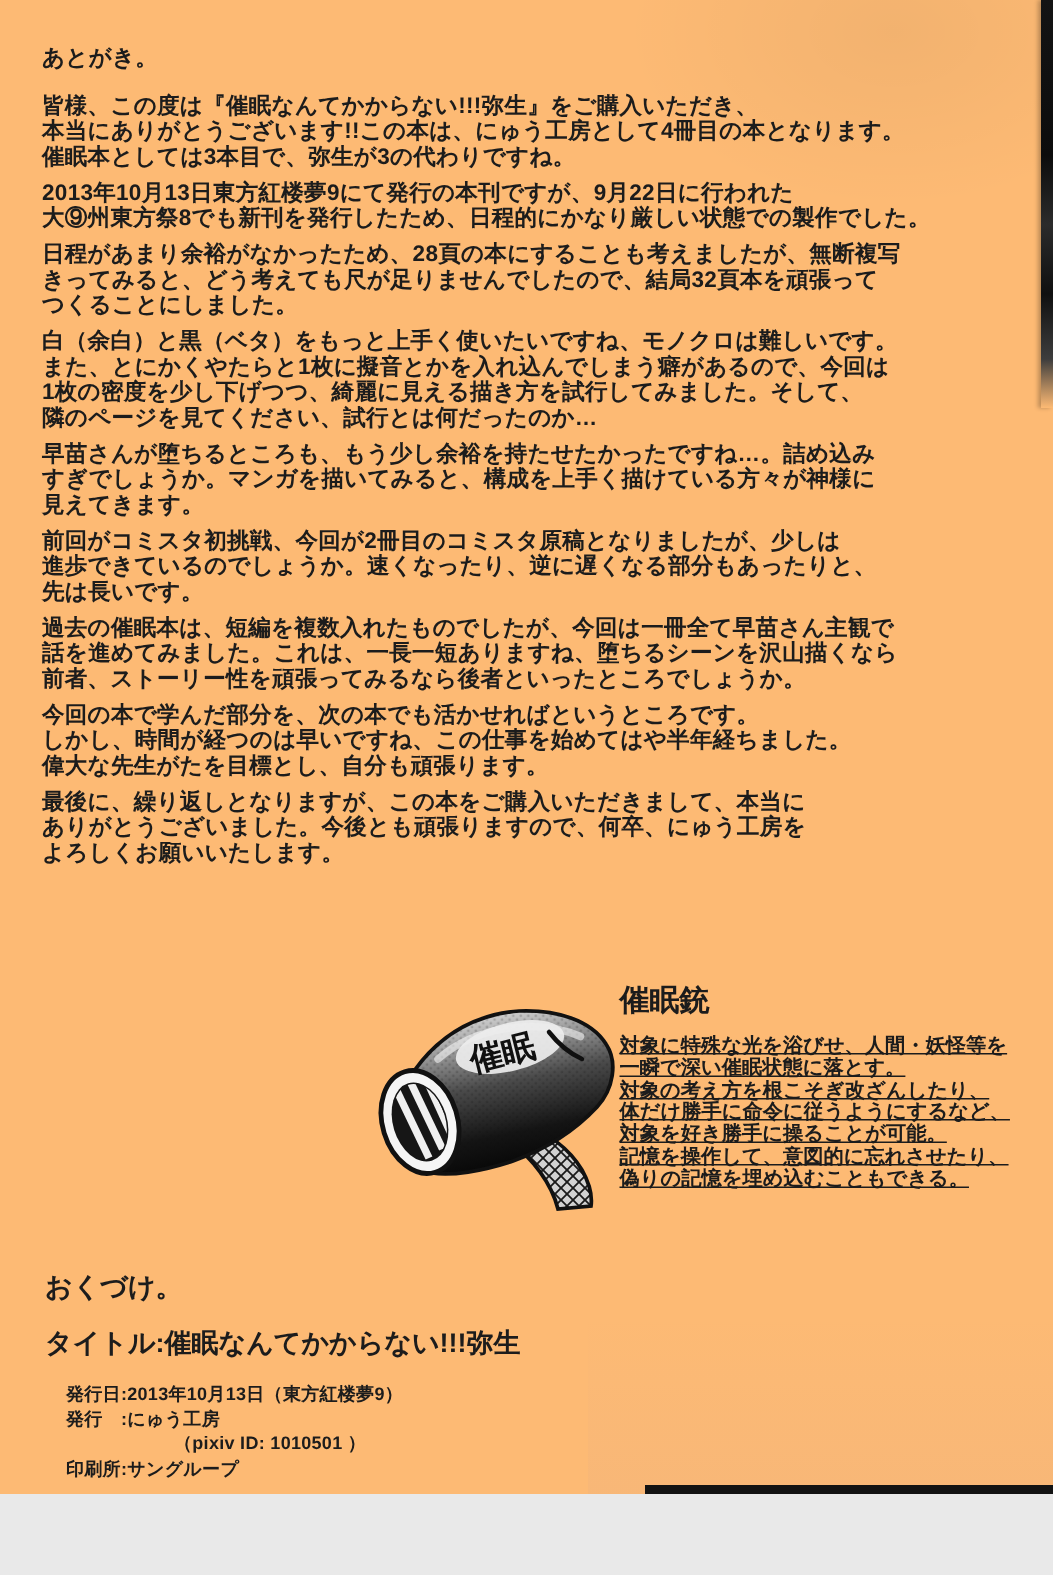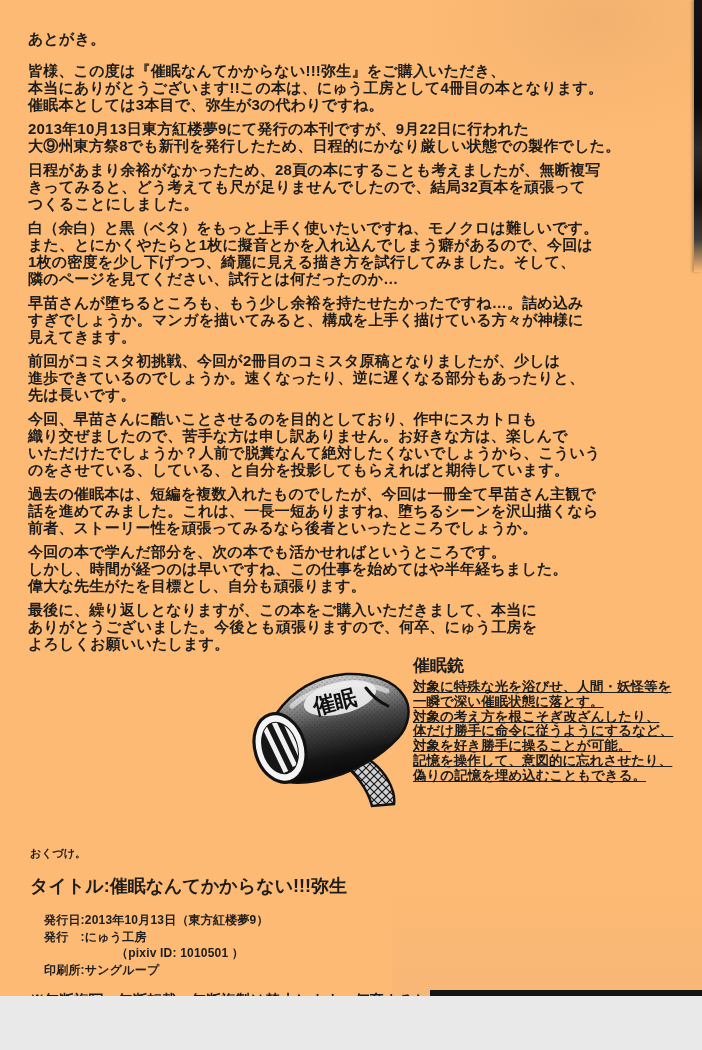--- a/index.html
+++ b/index.html
@@ -34,24 +34,24 @@
     background:#131313;
   }
   .afterword{
     position:absolute;left:28px;top:30px;width:655px;
     font-size:15px;line-height:17px;letter-spacing:0.2px;
   }
   .afterword .h{margin:0 0 15px 0;font-size:15px;font-weight:700;}
   .par{margin:0 0 7px 0;white-space:pre-line;}
   .gun-illustration{position:absolute;left:246px;top:656px;margin:0;}
   .gun-info{position:absolute;left:413px;top:658px;width:285px;}
-  .gun-info h2{margin:0 0 4px 0;font-size:17px;line-height:18px;font-family:Liberation Mono, monospace;}
+  .gun-info h2{margin:0 0 14px 0;font-size:20px;line-height:18px;}
   .gun-info p{margin:0;font-size:13.5px;line-height:14.8px;white-space:pre-line;letter-spacing:0;text-decoration:underline;}
   .colophon{position:absolute;left:30px;top:846px;width:640px;font-size:14px;}
-  .colophon .h{font-size:11px;margin:0 0 13px 0;}
+  .colophon .h{font-size:18px;margin:0 0 13px 0;}
   .colophon .title-line{font-size:18px;margin:0 0 14px 0;}
   .colophon .rows{margin-left:14px;}
   .colophon .row{line-height:16.5px;font-size:12px;letter-spacing:0.2px;}
   .colophon .row.indent{padding-left:72px;}
   .colophon .notice{margin-top:13px;font-size:14.5px;letter-spacing:0.2px;}
 </style>
 </head>
 <body>
 
 <div class="page">
@@ -69,24 +69,20 @@
     <p class="par">白（余白）と黒（ベタ）をもっと上手く使いたいですね、モノクロは難しいです。
 また、とにかくやたらと1枚に擬音とかを入れ込んでしまう癖があるので、今回は
 1枚の密度を少し下げつつ、綺麗に見える描き方を試行してみました。そして、
 隣のページを見てください、試行とは何だったのか…</p>
     <p class="par">早苗さんが堕ちるところも、もう少し余裕を持たせたかったですね…。詰め込み
 すぎでしょうか。マンガを描いてみると、構成を上手く描けている方々が神様に
 見えてきます。</p>
     <p class="par">前回がコミスタ初挑戦、今回が2冊目のコミスタ原稿となりましたが、少しは
 進歩できているのでしょうか。速くなったり、逆に遅くなる部分もあったりと、
 先は長いです。</p>
-    <p class="par">今回、早苗さんに酷いことさせるのを目的としており、作中にスカトロも
-織り交ぜましたので、苦手な方は申し訳ありません。お好きな方は、楽しんで
-いただけたでしょうか？人前で脱糞なんて絶対したくないでしょうから、こういう
-のをさせている、している、と自分を投影してもらえればと期待しています。</p>
     <p class="par">過去の催眠本は、短編を複数入れたものでしたが、今回は一冊全て早苗さん主観で
 話を進めてみました。これは、一長一短ありますね、堕ちるシーンを沢山描くなら
 前者、ストーリー性を頑張ってみるなら後者といったところでしょうか。</p>
     <p class="par">今回の本で学んだ部分を、次の本でも活かせればというところです。
 しかし、時間が経つのは早いですね、この仕事を始めてはや半年経ちました。
 偉大な先生がたを目標とし、自分も頑張ります。</p>
     <p class="par">最後に、繰り返しとなりますが、この本をご購入いただきまして、本当に
 ありがとうございました。今後とも頑張りますので、何卒、にゅう工房を
 よろしくお願いいたします。</p>
   </section>

